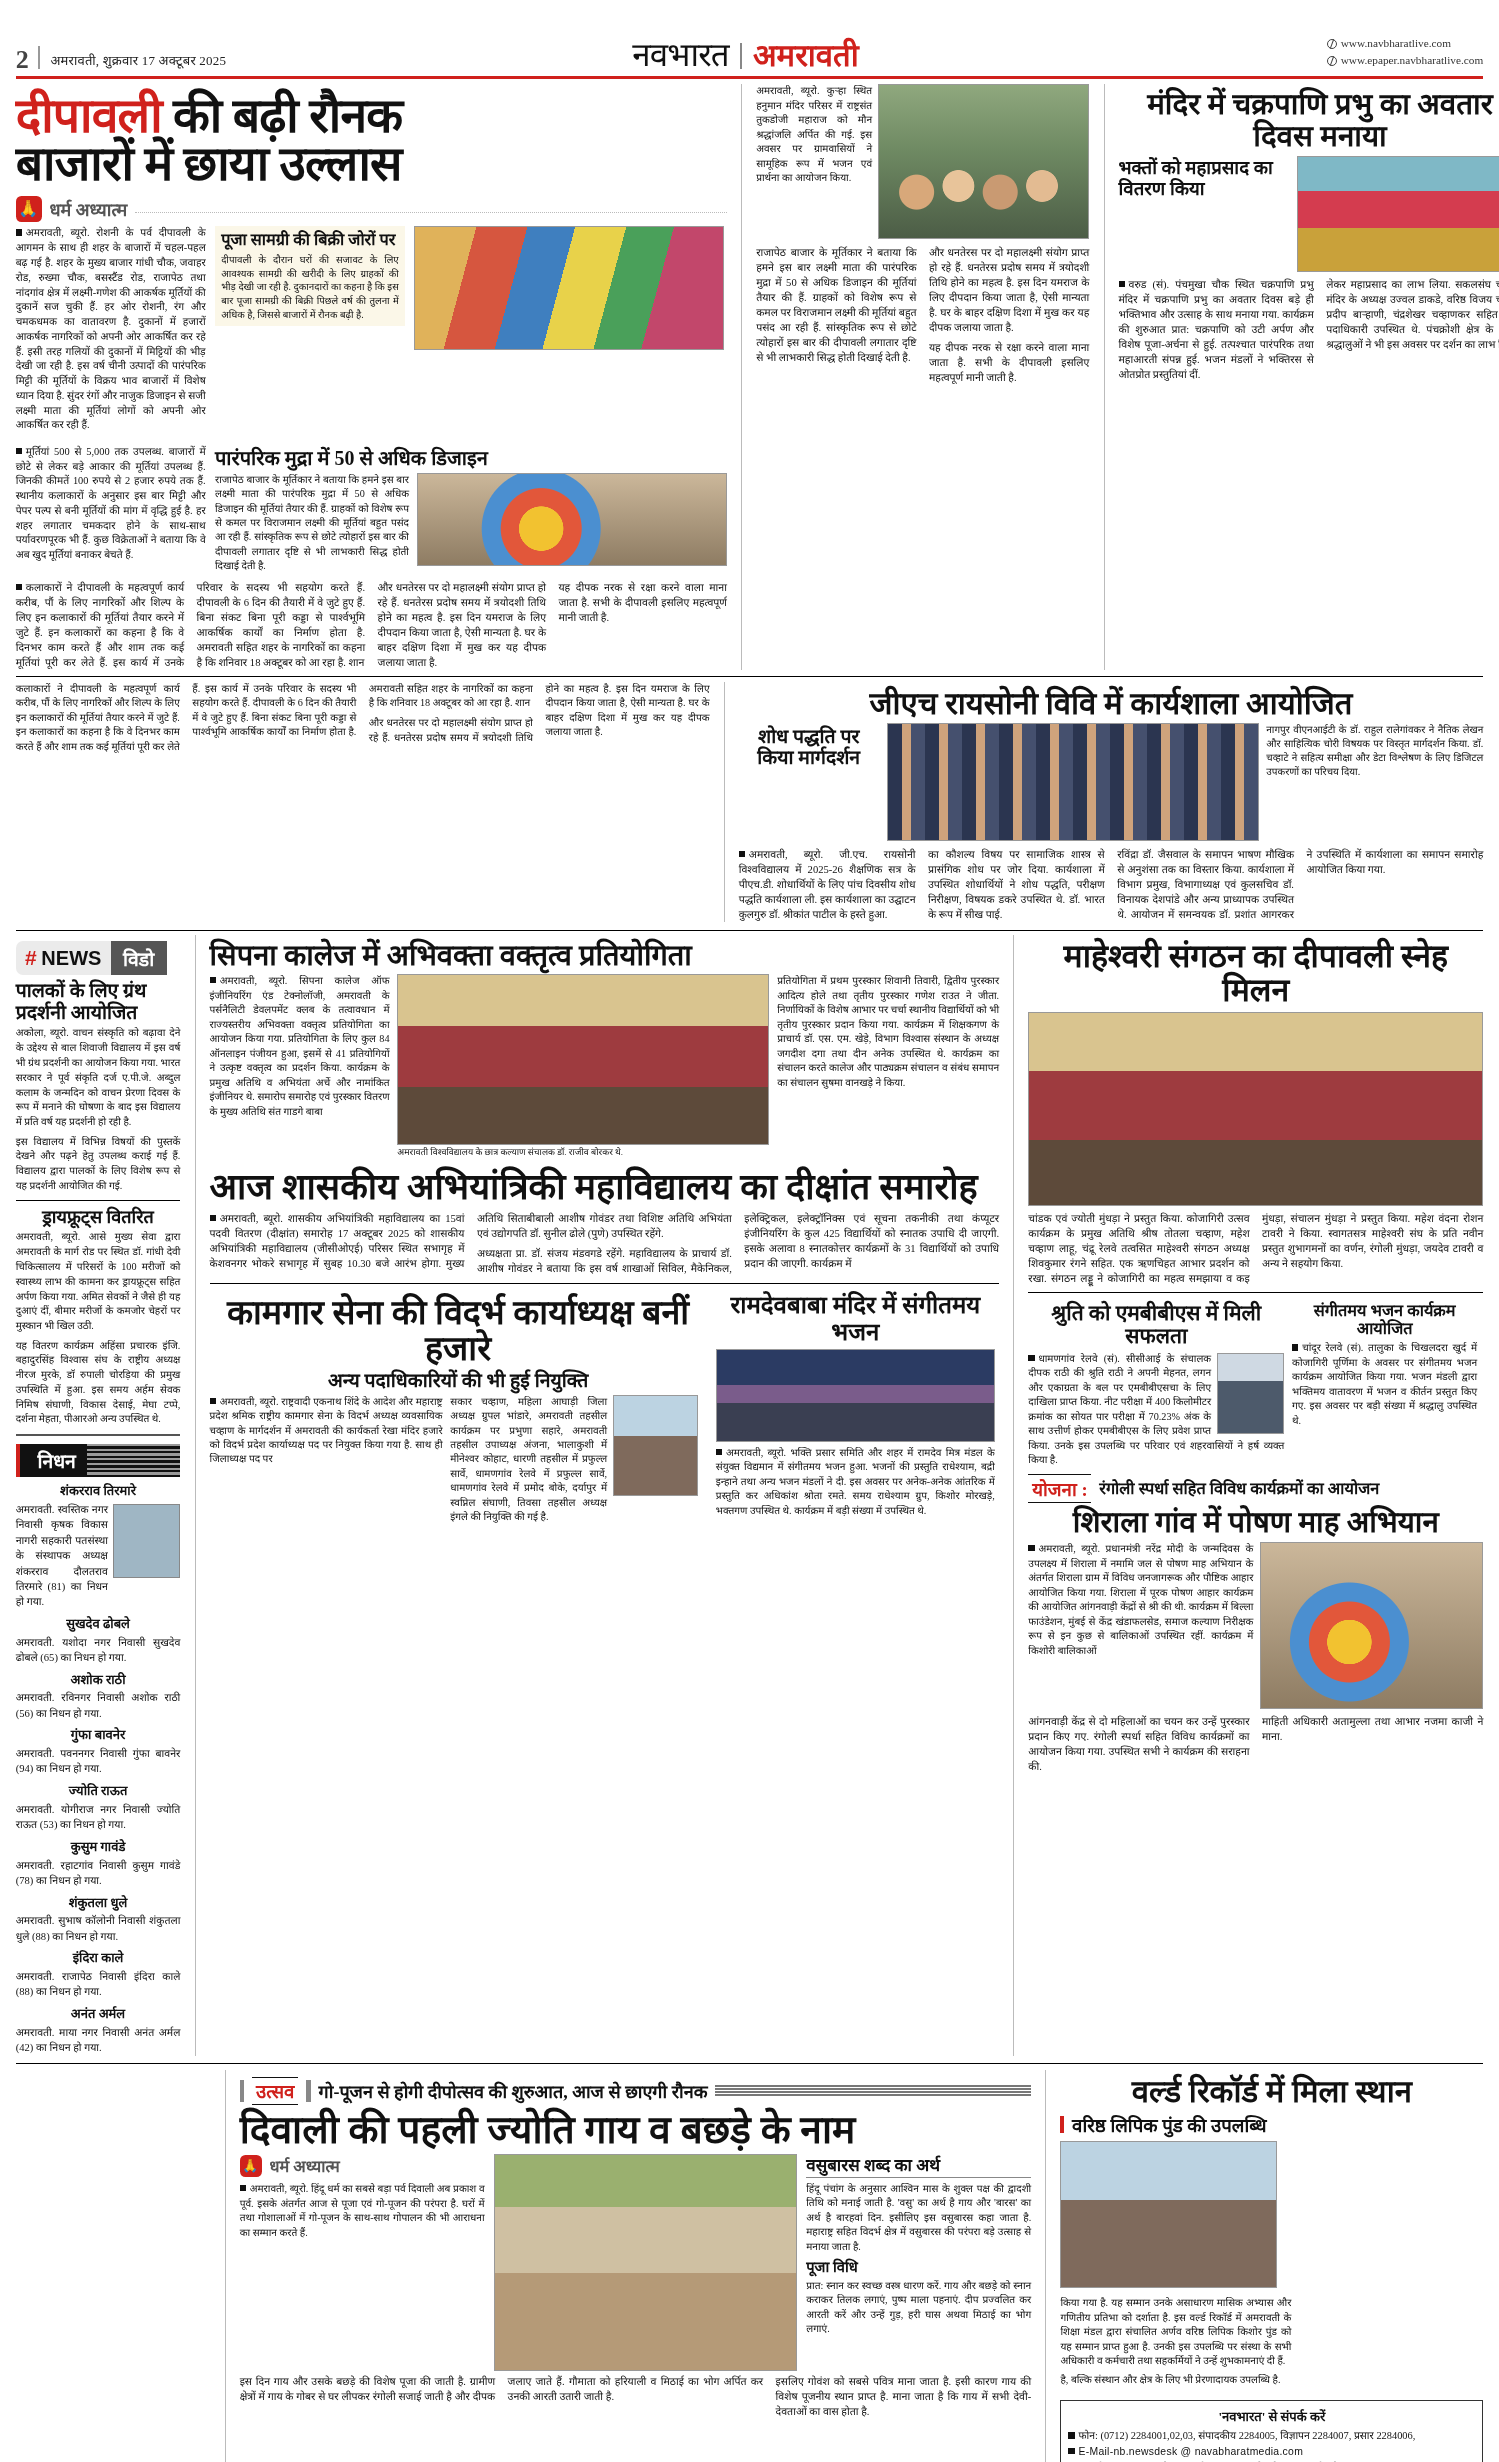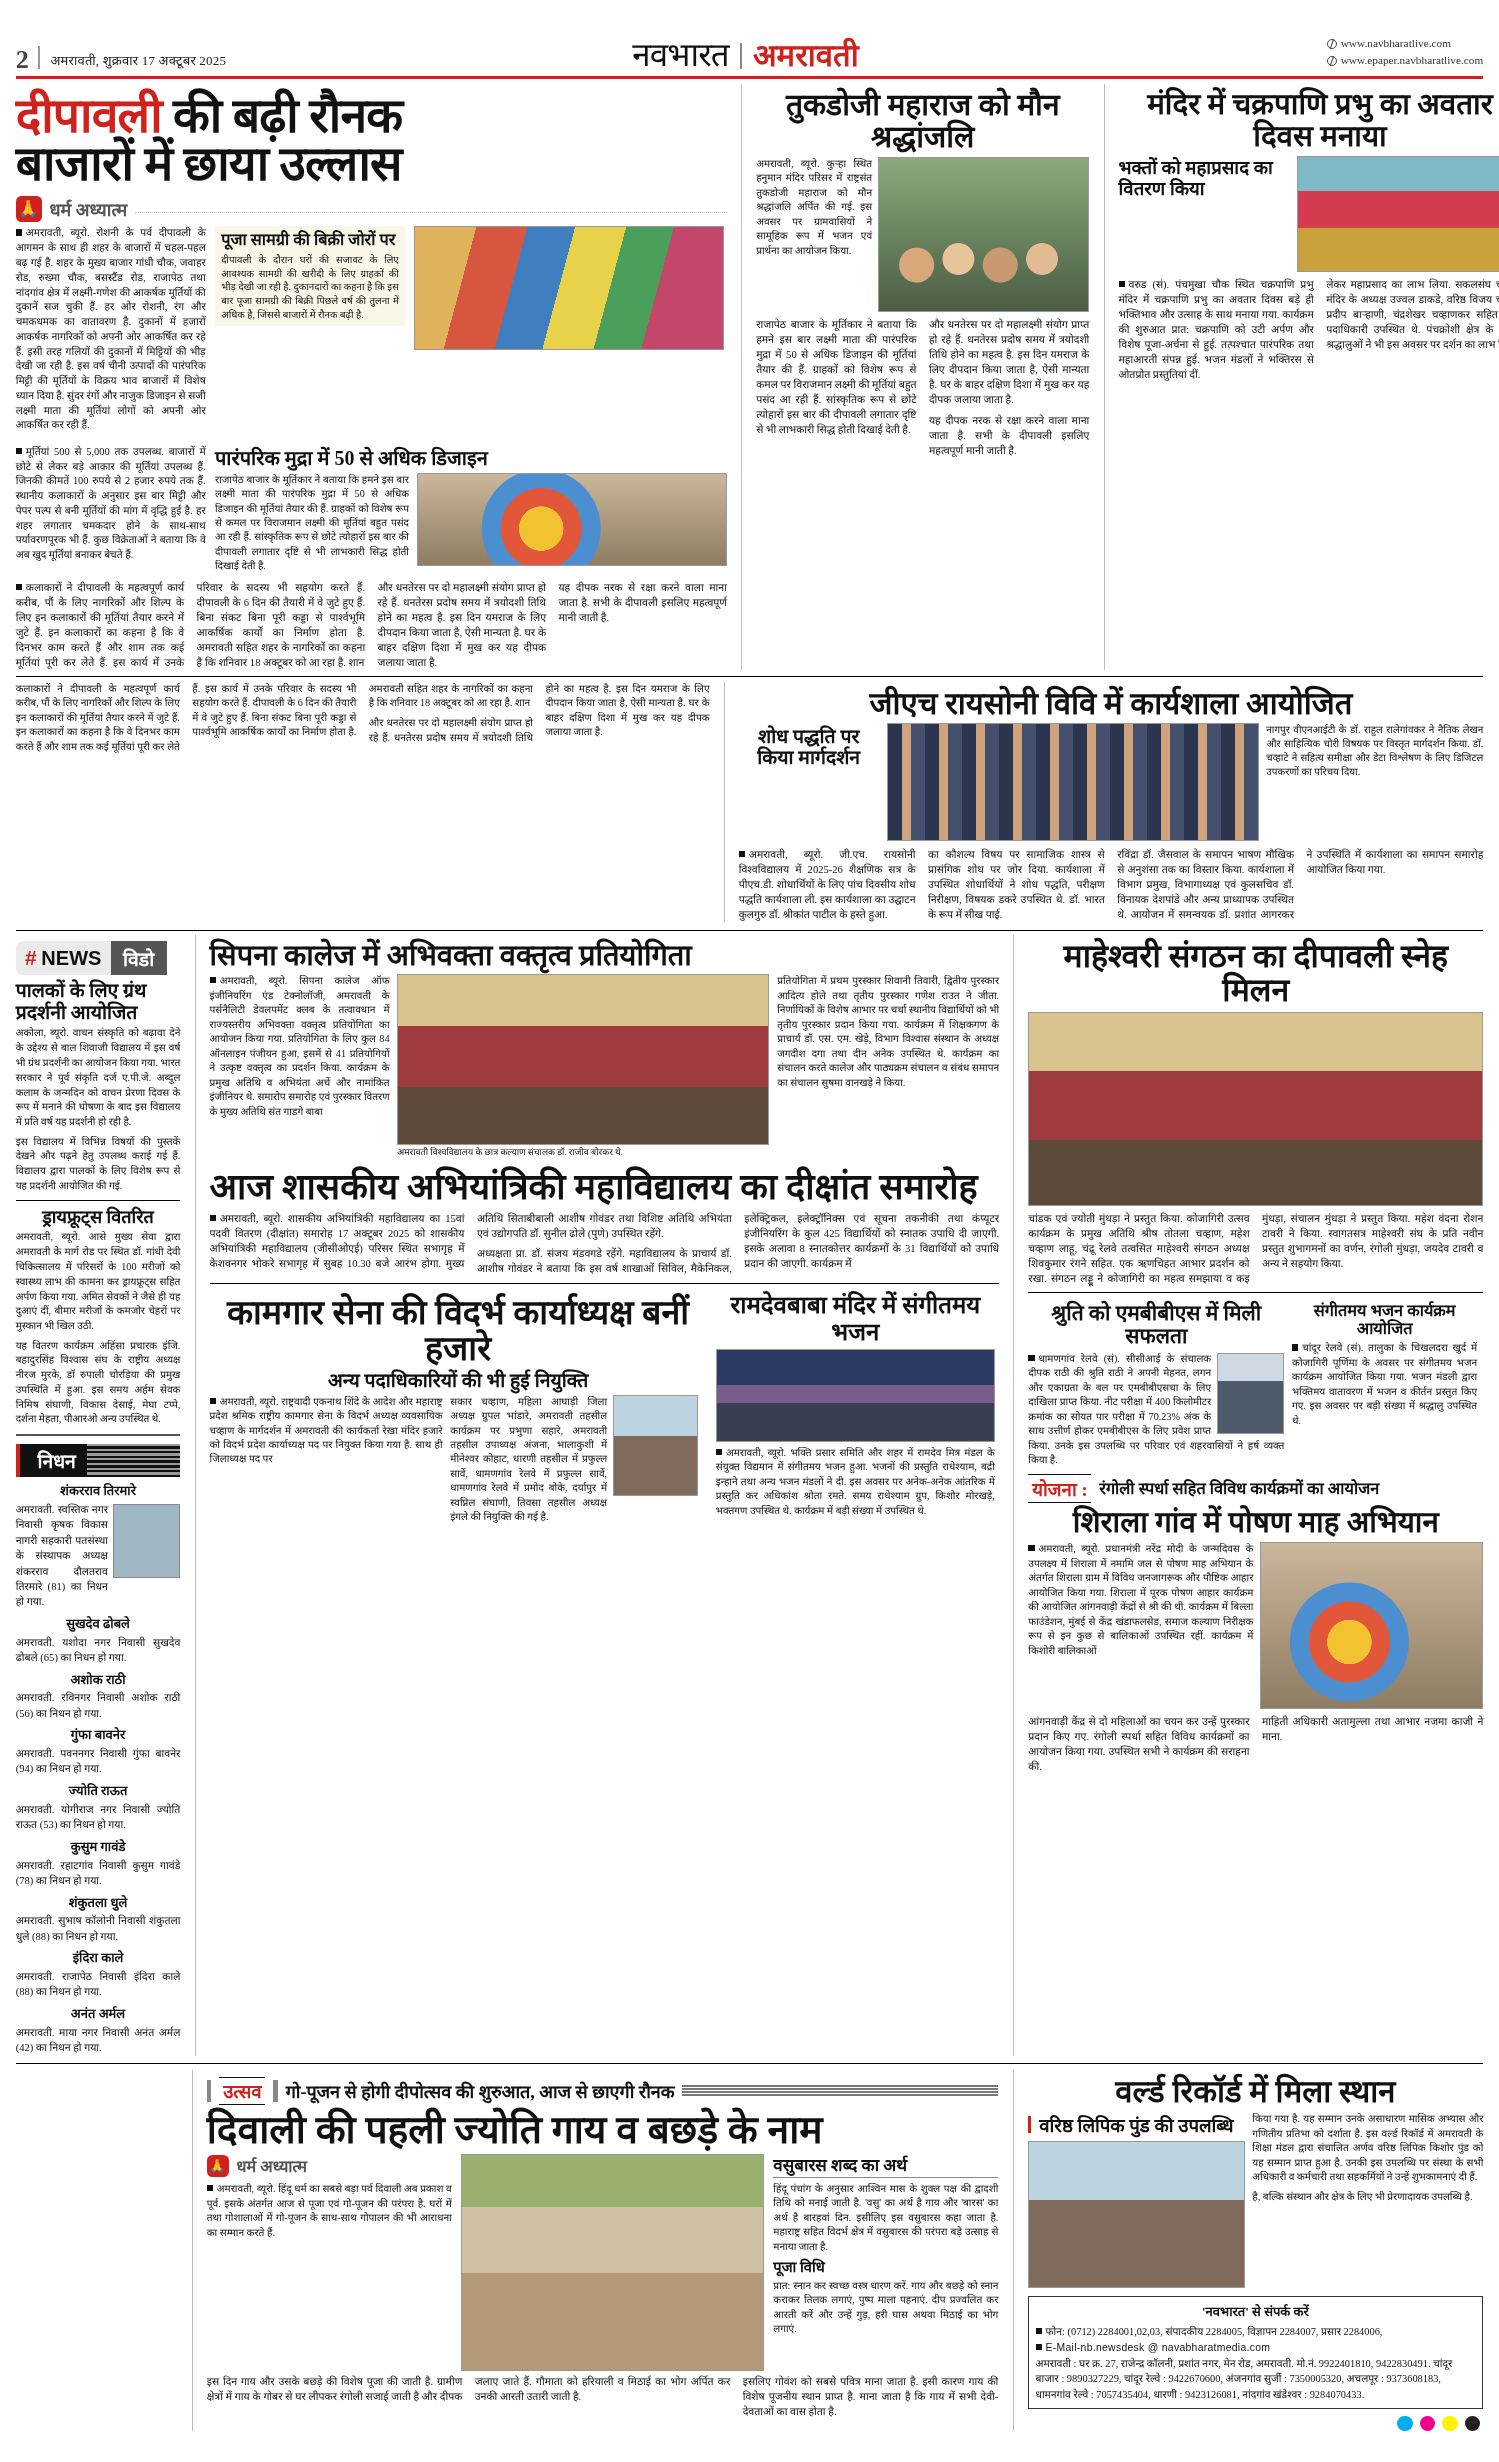--- a/index.html
+++ b/index.html
@@ -234,21 +234,20 @@
       <div class="body-cols c4" style="margin-top:6.2px;">
         <p><span class="sq"></span><span>कलाकारों ने दीपावली के महत्वपूर्ण कार्य करीब, पौं के लिए नागरिकों और शिल्प के लिए इन कलाकारों की मूर्तियां तैयार करने में जुटे हैं. इन कलाकारों का कहना है कि वे दिनभर काम करते हैं और शाम तक कई मूर्तियां पूरी कर लेते हैं. इस कार्य में उनके परिवार के सदस्य भी सहयोग करते हैं. दीपावली के 6 दिन की तैयारी में वे जुटे हुए हैं. बिना संकट बिना पूरी कड्डा से पार्श्वभूमि आकर्षिक कार्यों का निर्माण होता है. अमरावती सहित शहर के नागरिकों का कहना है कि शनिवार 18 अक्टूबर को आ रहा है. शान</span></p>
         <p>और धनतेरस पर दो महालक्ष्मी संयोग प्राप्त हो रहे हैं. धनतेरस प्रदोष समय में त्रयोदशी तिथि होने का महत्व है. इस दिन यमराज के लिए दीपदान किया जाता है, ऐसी मान्यता है. घर के बाहर दक्षिण दिशा में मुख कर यह दीपक जलाया जाता है.</p>
         <p>यह दीपक नरक से रक्षा करने वाला माना जाता है. सभी के दीपावली इसलिए महत्वपूर्ण मानी जाती है.</p>
       </div>
     </div>
 
     <div class="vsep"></div>
 
     <div class="col" style="width:334px;">
-      <h2 class="hl" style="font-size:30px;">तुकडोजी महाराज को मौन श्रद्धांजलि</h2>
       <div style="display:flex;gap:6.2px;">
         <div style="width:116px;font-size:10.2px;line-height:1.42;text-align:justify;">अमरावती, ब्यूरो. कुऱ्हा स्थित हनुमान मंदिर परिसर में राष्ट्रसंत तुकडोजी महाराज को मौन श्रद्धांजलि अर्पित की गई. इस अवसर पर ग्रामवासियों ने सामूहिक रूप में भजन एवं प्रार्थना का आयोजन किया.</div>
         <div class="photo ph-people" style="width:211px;height:155px;"></div>
       </div>
       <div class="body-cols c2" style="margin-top:5.4px;">
         <p>राजापेठ बाजार के मूर्तिकार ने बताया कि हमने इस बार लक्ष्मी माता की पारंपरिक मुद्रा में 50 से अधिक डिजाइन की मूर्तियां तैयार की हैं. ग्राहकों को विशेष रूप से कमल पर विराजमान लक्ष्मी की मूर्तियां बहुत पसंद आ रही हैं. सांस्कृतिक रूप से छोटे त्योहारों इस बार की दीपावली लगातार दृष्टि से भी लाभकारी सिद्ध होती दिखाई देती है.</p>
         <p>और धनतेरस पर दो महालक्ष्मी संयोग प्राप्त हो रहे हैं. धनतेरस प्रदोष समय में त्रयोदशी तिथि होने का महत्व है. इस दिन यमराज के लिए दीपदान किया जाता है, ऐसी मान्यता है. घर के बाहर दक्षिण दिशा में मुख कर यह दीपक जलाया जाता है.</p>
         <p>यह दीपक नरक से रक्षा करने वाला माना जाता है. सभी के दीपावली इसलिए महत्वपूर्ण मानी जाती है.</p>
       </div>
     </div>
@@ -476,21 +475,21 @@
       <div class="body-cols c3" style="margin-top:3.1px;">
         <p>इस दिन गाय और उसके बछड़े की विशेष पूजा की जाती है. ग्रामीण क्षेत्रों में गाय के गोबर से घर लीपकर रंगोली सजाई जाती है और दीपक जलाए जाते हैं. गौमाता को हरियाली व मिठाई का भोग अर्पित कर उनकी आरती उतारी जाती है.</p>
         <p>इसलिए गोवंश को सबसे पवित्र माना जाता है. इसी कारण गाय की विशेष पूजनीय स्थान प्राप्त है. माना जाता है कि गाय में सभी देवी-देवताओं का वास होता है.</p>
       </div>
     </div>
 
     <div class="vsep"></div>
 
     <div class="col" style="width:456px;">
       <h2 class="hl" style="font-size:31px;">वर्ल्ड रिकॉर्ड में मिला स्थान</h2>
-      <div style="display:flex;gap:7.8px;align-items:flex-start;margin-top:3.9px;">
+      <div style="display:flex;gap:7.8px;align-items:flex-start;margin-top:3.9px;flex-direction:column;">
         <div style="width:217px;">
           <div class="tagbar" style="margin:0 0 3.9px 0;">
             <span class="tag-lbar" style="height:17px;background:#d0211c;width:3.9px;"></span>
             <span class="tag-rest" style="font-size:18.6px;">वरिष्ठ लिपिक पुंड की उपलब्धि</span>
           </div>
           <div class="photo ph-person" style="height:147px;"></div>
         </div>
         <div style="width:231px;font-size:10.2px;line-height:1.42;text-align:justify;">
           <p style="margin:0 0 4.7px 0;">किया गया है. यह सम्मान उनके असाधारण मासिक अभ्यास और गणितीय प्रतिभा को दर्शाता है. इस वर्ल्ड रिकॉर्ड में अमरावती के शिक्षा मंडल द्वारा संचालित अर्णव वरिष्ठ लिपिक किशोर पुंड को यह सम्मान प्राप्त हुआ है. उनकी इस उपलब्धि पर संस्था के सभी अधिकारी व कर्मचारी तथा सहकर्मियों ने उन्हें शुभकामनाएं दी हैं.</p>
           <p style="margin:0 0 4.7px 0;">है, बल्कि संस्थान और क्षेत्र के लिए भी प्रेरणादायक उपलब्धि है.</p>

